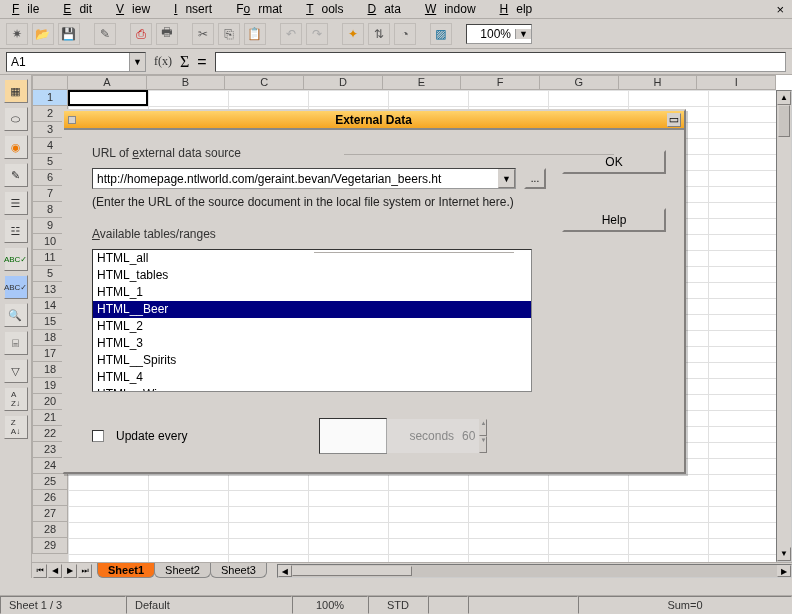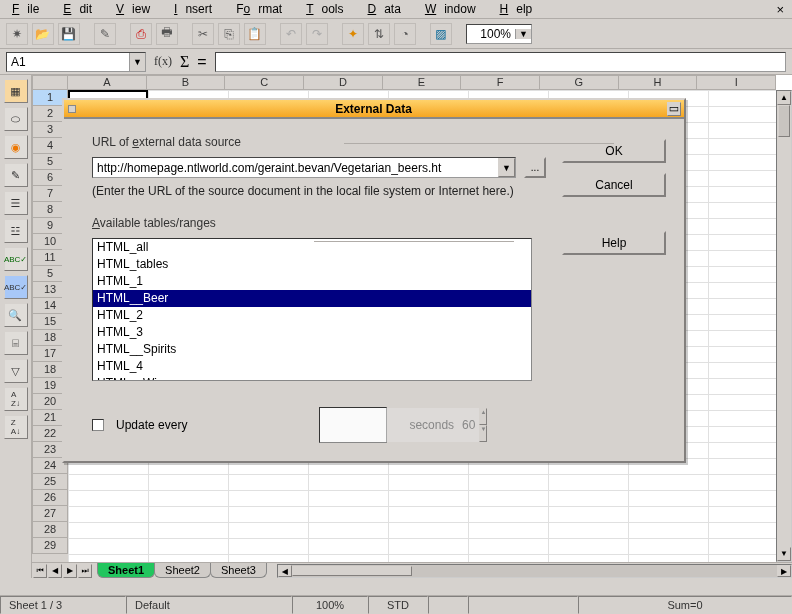--- a/index.html
+++ b/index.html
@@ -38,28 +38,28 @@
 .gl-v { position:absolute; top:0; bottom:0; border-left:1px solid #e0e0e0; }
 .gl-h { position:absolute; left:0; right:0; border-top:1px solid #e0e0e0; }
 .cursor-cell { position:absolute; top:0; left:0; width:80px; height:16px; border:2px solid #000; }
 .vscroll { position:absolute; top:15px; right:0; width:16px; bottom:16px; background:#d6d2ce; border:1px inset #ccc; }
 .vscroll .thumb { position:absolute; top:14px; left:1px; right:1px; height:32px; background:#c8c4c0; border:1px outset #d6d2ce; }
 .vscroll .arr { position:absolute; left:0; right:0; height:14px; background:#d6d2ce; border:1px outset #d6d2ce; text-align:center; font-size:8px; line-height:12px; }
 .vscroll .au { top:0; } .vscroll .ad { bottom:0; }
 .tabs { position:absolute; left:0; right:0; bottom:0; height:16px; background:#d6d2ce; display:flex; align-items:center; border-top:1px solid #b0aca8; }
 .tabnav { width:14px; height:14px; background:#d6d2ce; border:1px outset #d6d2ce; text-align:center; font-size:8px; line-height:12px; margin-left:1px; }
 .tab { padding:0 10px; height:15px; line-height:15px; border:1px solid #888; border-top:none; background:#d0ccc8; margin-left:-1px; font-size:11px; border-radius:0 0 6px 6px; }
-.tab.active { background:#22c55e; font-weight:bold; }
+.tab.active { background:#f97316; font-weight:bold; }
 .hscroll { flex:1; margin-left:10px; background:#c8c4c0; height:14px; border:1px inset #ccc; position:relative; }
 .hscroll .arr { position:absolute; top:0; bottom:0; width:14px; background:#d6d2ce; border:1px outset #d6d2ce; text-align:center; font-size:8px; line-height:12px; }
 .hscroll .al { left:0; } .hscroll .ar { right:0; }
 .hscroll .thumb { position:absolute; top:1px; bottom:1px; left:14px; width:120px; background:#d6d2ce; border:1px outset #d6d2ce; }
 .statusbar { position:absolute; left:0; right:0; bottom:0; height:19px; background:#d6d2ce; display:flex; border-top:1px solid #b0aca8; }
 .sb { border:1px inset #d6d2ce; padding:0 8px; line-height:17px; font-size:11px; color:#333; }
-.dialog { position:absolute; left:62px; top:98px; width:624px; background:#d6d2ce; border:2px outset #d6d2ce; box-shadow:2px 2px 0 rgba(0,0,0,.2); }
+.dialog { position:absolute; left:62px; top:109px; width:624px; background:#d6d2ce; border:2px outset #d6d2ce; box-shadow:2px 2px 0 rgba(0,0,0,.2); }
 .titlebar { height:19px; background:linear-gradient(#ffd26a,#f5a623); display:flex; align-items:center; border-bottom:2px solid #888; }
 .titlebar .dot { width:8px; height:8px; border:1px solid #888; background:#d6d2ce; margin:0 4px; }
 .titlebar .ttl { flex:1; text-align:center; font-weight:bold; font-size:12px; color:#000; }
 .titlebar .min { width:14px; height:14px; border:1px outset #d6d2ce; background:#d6d2ce; margin-right:3px; text-align:center; font-size:11px; line-height:11px; }
 .dlgbody { padding:16px 18px 18px 28px; position:relative; display:flex; gap:16px; }
 .dlgleft { flex:1; }
 .dlgright { width:104px; display:flex; flex-direction:column; gap:10px; padding-top:4px; }
 .obtn { height:24px; background:#d6d2ce; border:2px outset #d6d2ce; text-align:center; line-height:21px; cursor:default; font-size:12px; }
 .group-label { font-size:12px; color:#333; margin-bottom:8px; }
 .group-label .u { text-decoration:underline; }
@@ -316,18 +316,17 @@
           <div class="sbtns">
               <div class="sb2">▲</div>
               <div class="sb2">▼</div>
             </div>
         </div>
         <span class="sec">seconds</span>
       </div>
     </div>
     <div class="dlgright">
       <div class="obtn">OK</div>
-      <div class="obtn">Cancel</div>
       <div style="height:14px;"></div>
       <div class="obtn"><span class="u">H</span>elp</div>
     </div>
   </div>
 </div>
 
 </body></html>

